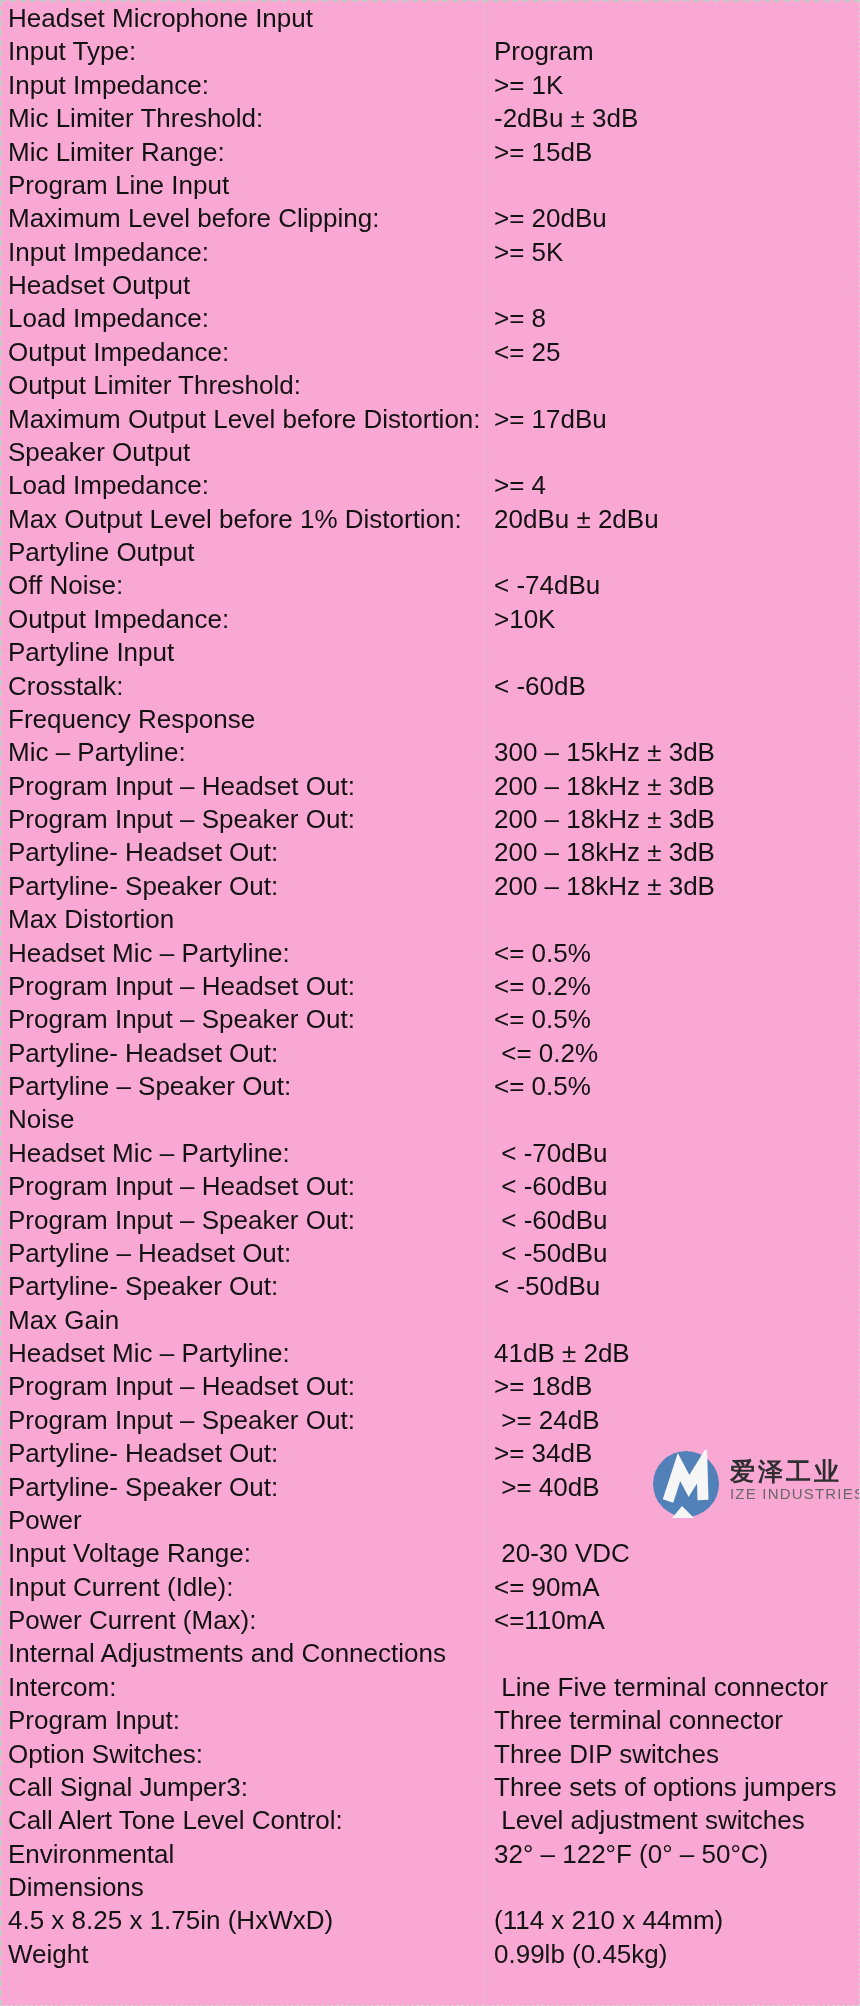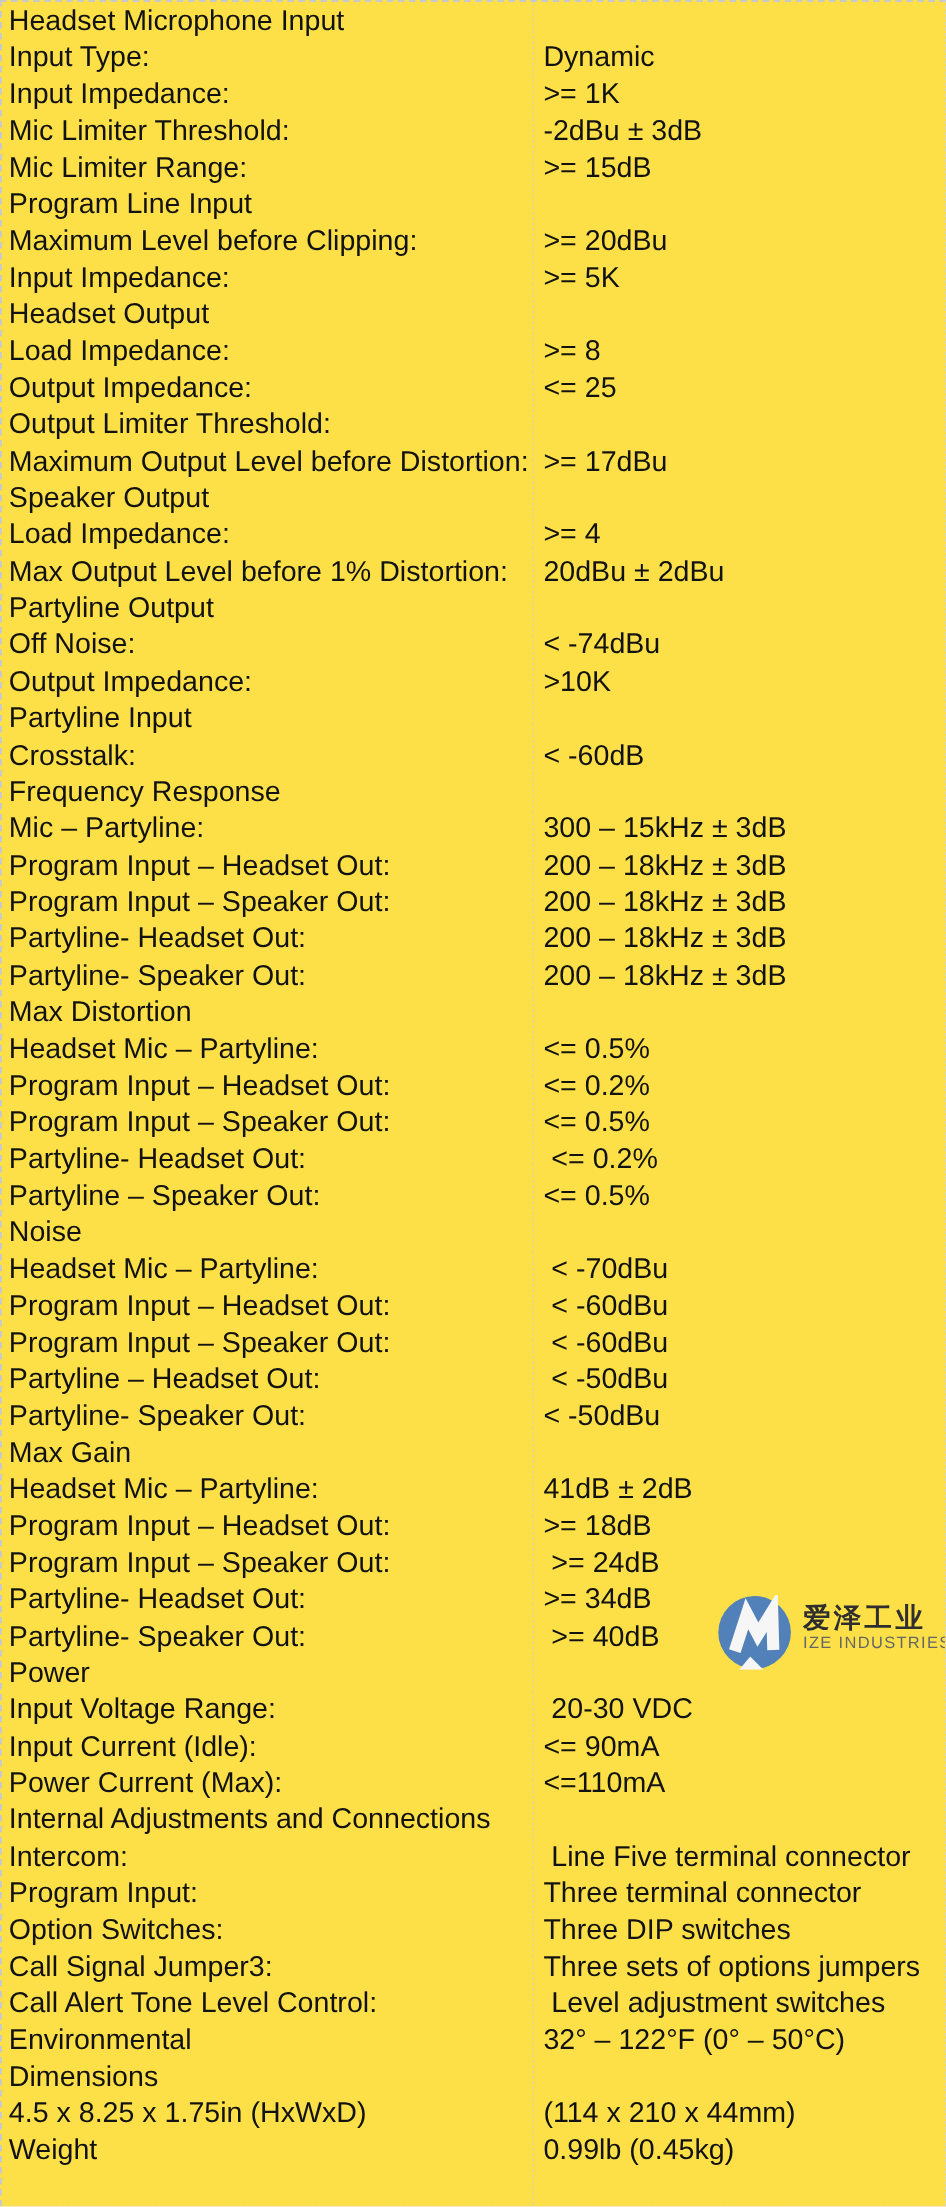--- a/index.html
+++ b/index.html
@@ -1,20 +1,20 @@
 <!DOCTYPE html>
 <html><head>
 <meta charset="utf-8">
 <style>
   html, body { margin: 0; padding: 0; background: #f6f6f6; }
   .page {
     position: relative;
     width: 860px;
     height: 2006px;
-    background: #fde047;
+    background: #f9a8d4;
     font-family: "Liberation Sans", "DejaVu Sans", sans-serif;
     color: #121212;
     overflow: hidden;
     box-sizing: border-box;
     border-top: 2px dashed #c9c9c9;
     border-left: 2px dashed #c9c9c9;
     border-right: 1px dashed #d6d6d6;
     border-bottom: 1px dashed #d6d6d6;
   }
   .col-divider {
@@ -85,21 +85,21 @@
   <div class="col-divider"></div>
 
   <div class="spec-table">
     <div class="spec-row">
       <span class="label">Headset Microphone Input</span>
       <span class="value"></span>
     </div>
 
     <div class="spec-row">
       <span class="label">Input Type:</span>
-      <span class="value">Dynamic</span>
+      <span class="value">Program</span>
     </div>
 
     <div class="spec-row">
       <span class="label">Input Impedance:</span>
       <span class="value">&gt;= 1K</span>
     </div>
 
     <div class="spec-row">
       <span class="label">Mic Limiter Threshold:</span>
       <span class="value">-2dBu ± 3dB</span>

